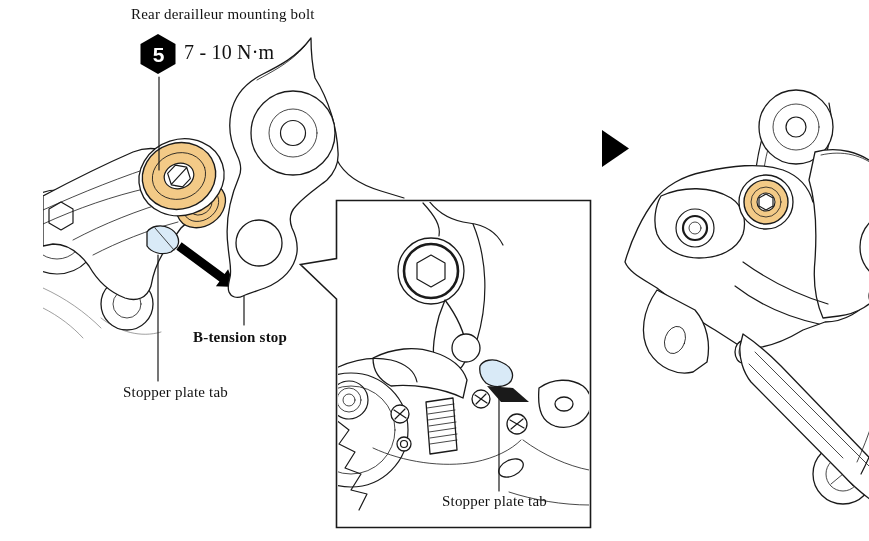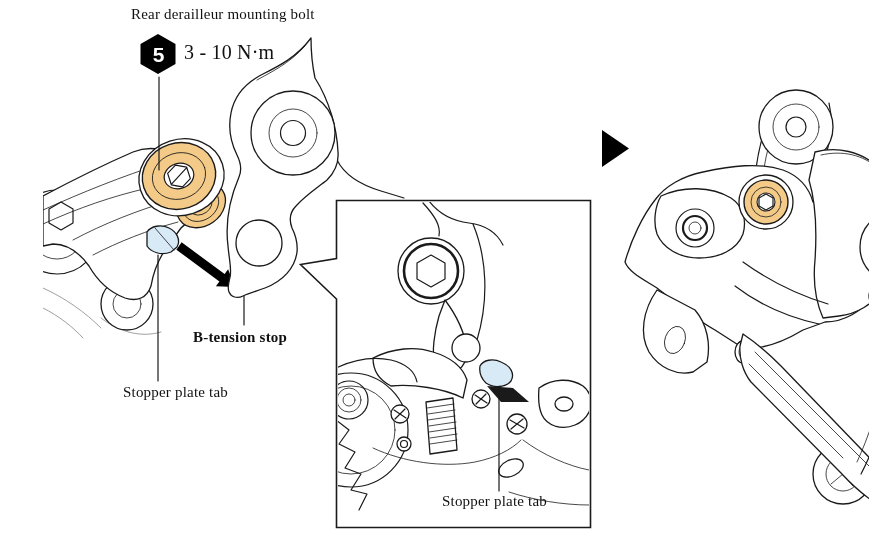--- a/index.html
+++ b/index.html
@@ -193,18 +193,18 @@
 
     <path class="ln" d="M116,77 L116,170"></path>
     <path class="ln" d="M201,296 L201,325"></path>
     <path class="ln" d="M115,255 L115,381"></path>
     <path class="ln" d="M456,388 L456,491"></path>
   </g>
 </svg>
 
 <div class="lbl" style="left:88px;top:6px;">Rear derailleur mounting bolt</div>
 <div class="badge-num">5</div>
-<div class="lbl torque" style="left:141px;top:41px;">3 - 10 N·m</div>
+<div class="lbl torque" style="left:141px;top:41px;">7 - 10 N·m</div>
 <div class="lbl" style="left:150px;top:329px;font-weight:bold;">B-tension stop</div>
 <div class="lbl" style="left:80px;top:384px;">Stopper plate tab</div>
 <div class="lbl" style="left:399px;top:493px;">Stopper plate tab</div>
 
 </div>
 
 </body></html>

